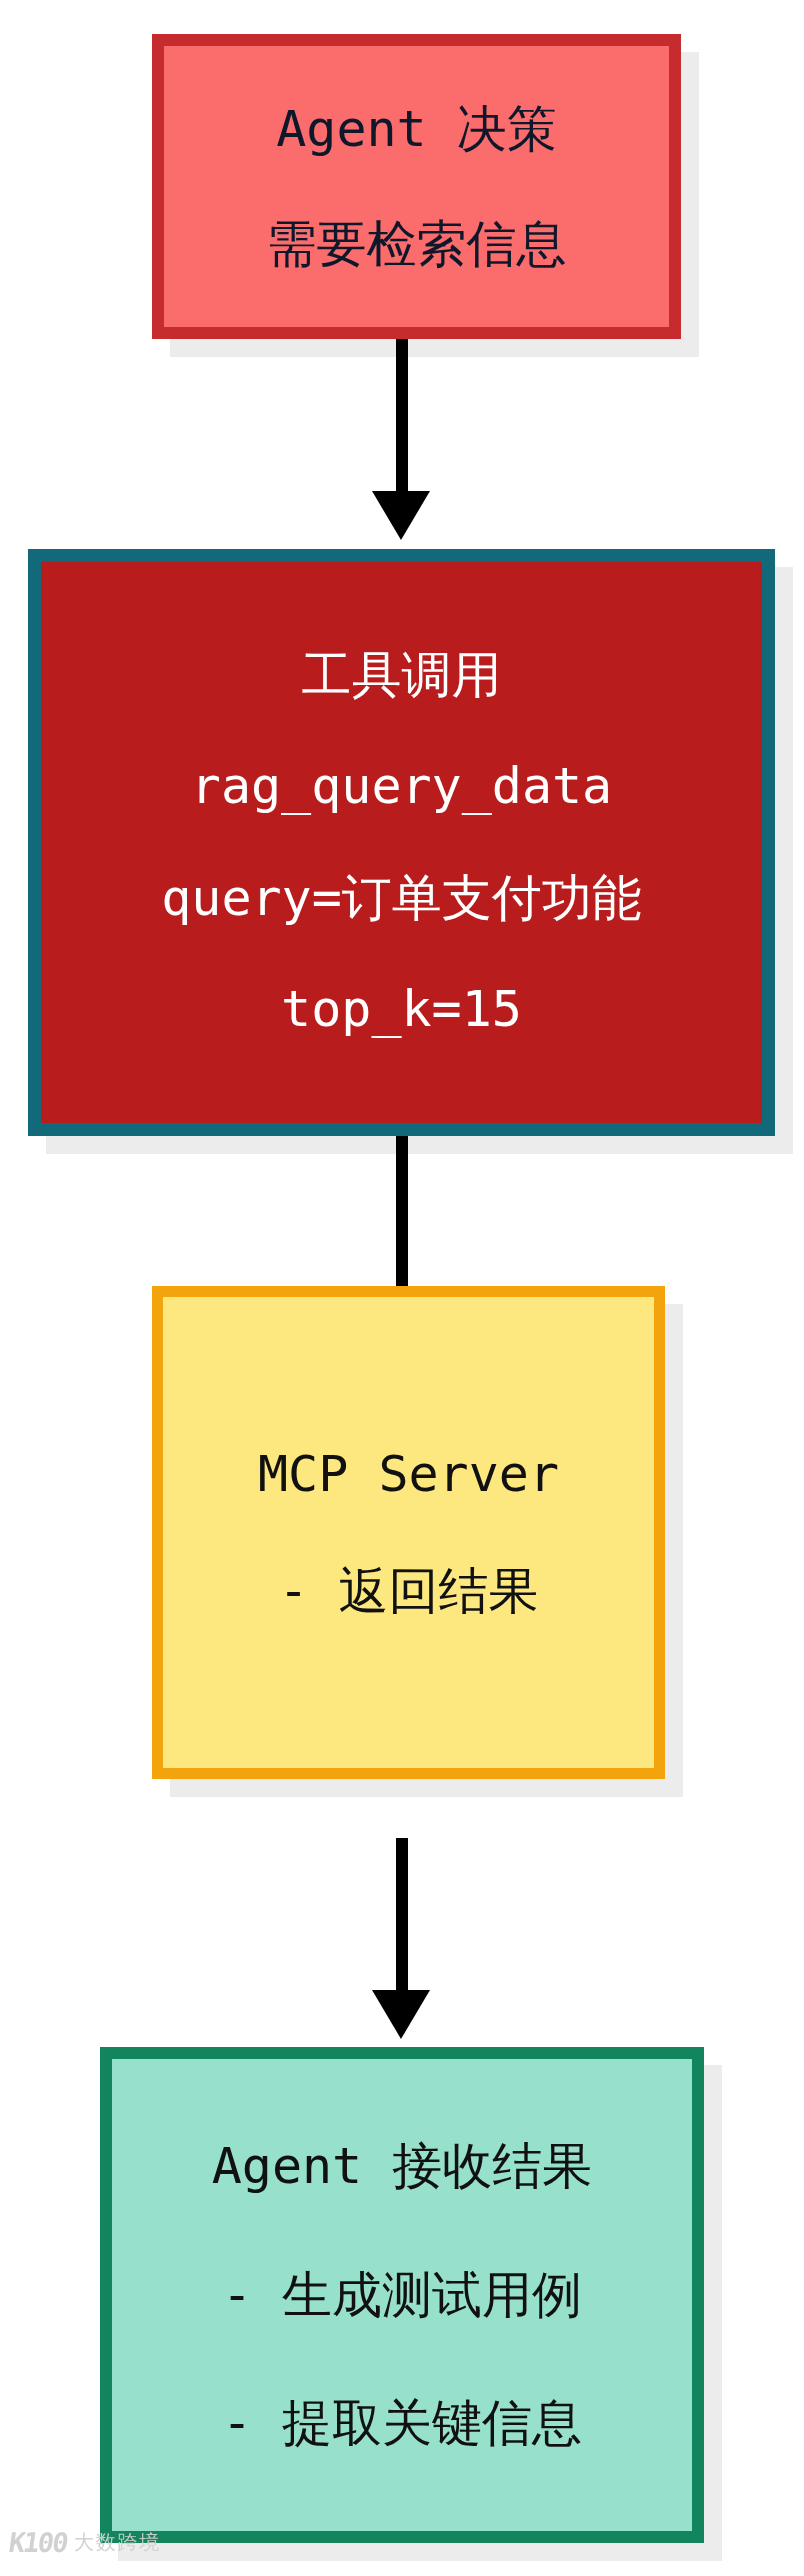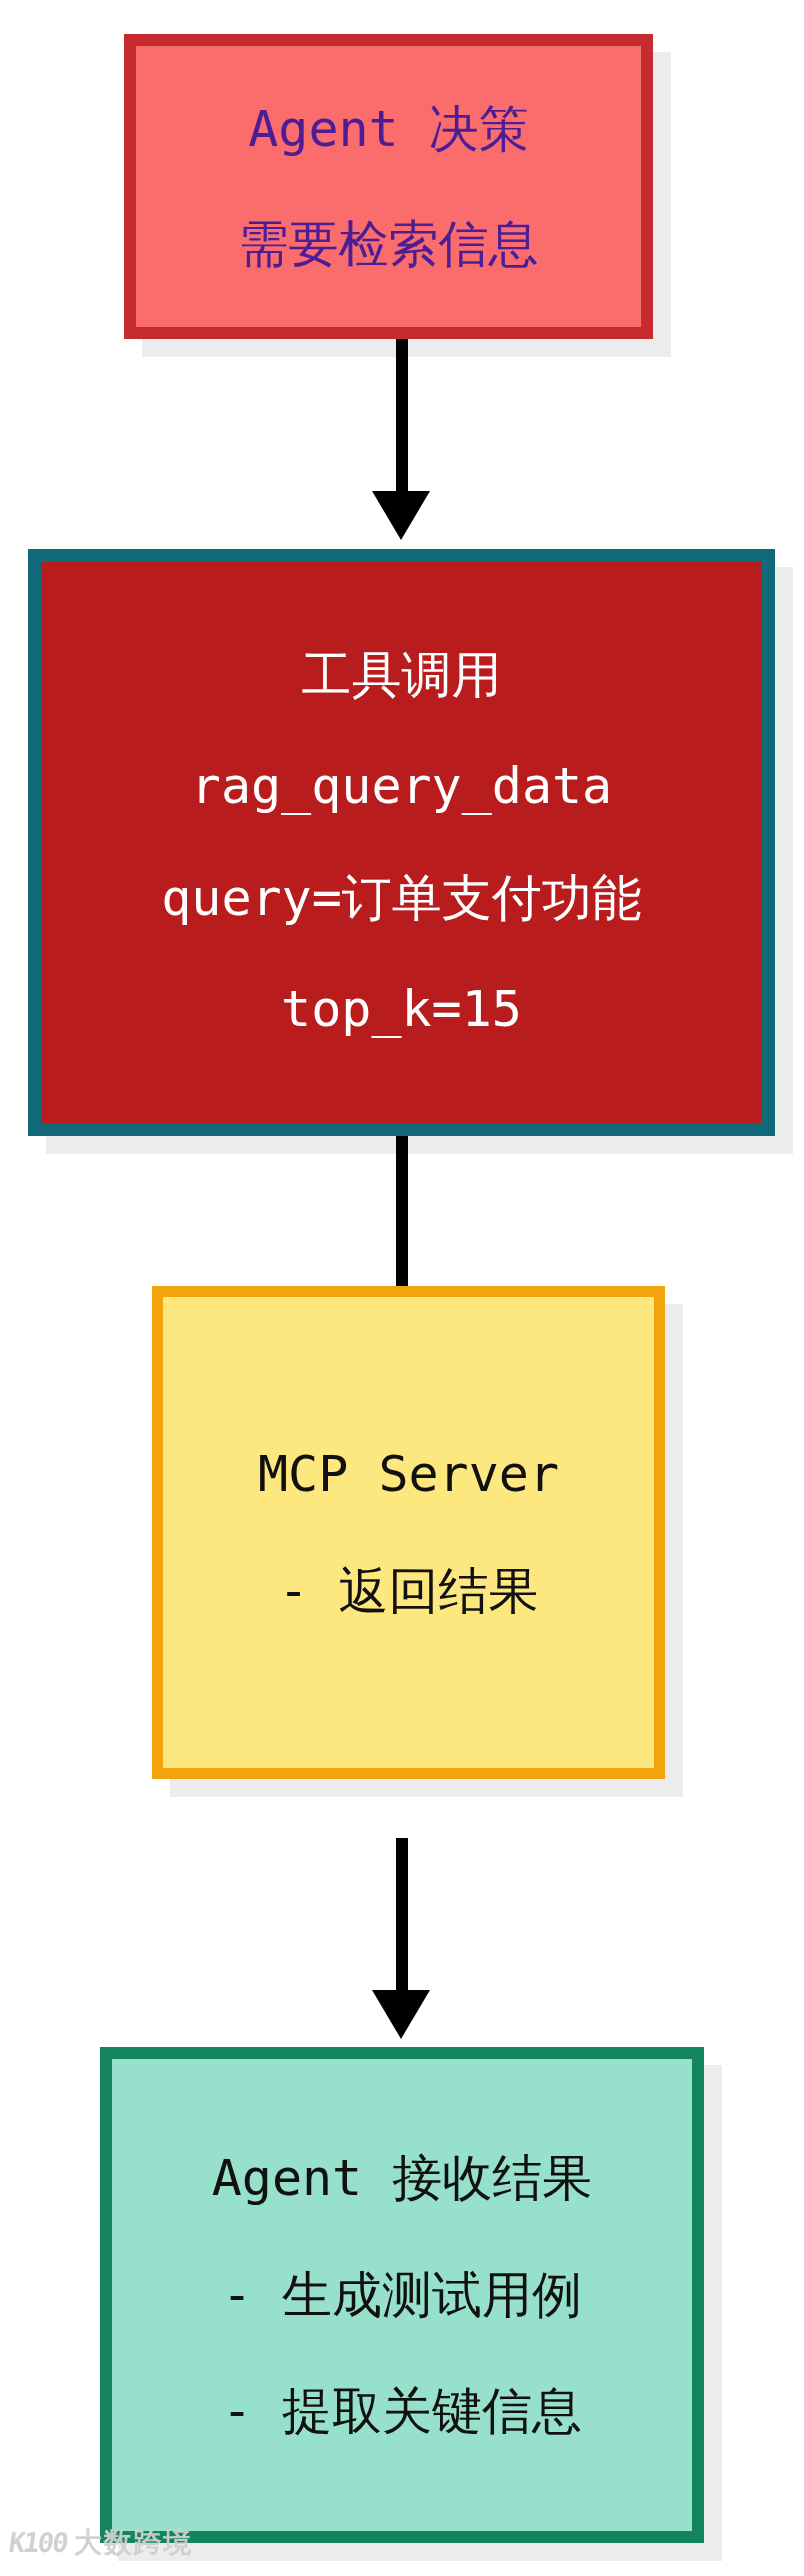--- a/index.html
+++ b/index.html
@@ -11,34 +11,34 @@
 
   .box{
     position:absolute;box-sizing:border-box;
     display:flex;flex-direction:column;justify-content:center;align-items:center;
     text-align:center;font-size:50px;
     box-shadow:18px 18px 0 #ececec;
   }
   .box .line{width:100%;}
 
   .box-red{
-    left:124px;top:34px;width:529px;height:305px;
-    background:#fb6d6d;border:12.5px solid #c62b2e;color:#4c1d95;line-height:2.3;
+    left:152px;top:34px;width:529px;height:305px;
+    background:#fb6d6d;border:12.5px solid #c62b2e;color:#0f172a;line-height:2.3;
   }
   .box-teal{
     left:28px;top:549px;width:747px;height:587px;
     background:#b91c1c;border:13.4px solid #116979;color:#ffffff;line-height:2.23;
   }
   .box-yellow{
     left:152px;top:1286px;width:513px;height:493px;
     background:#fde880;border:11.6px solid #f3a30c;color:#111111;line-height:2.33;
   }
   .box-mint{
     left:100px;top:2047px;width:604px;height:496px;
-    background:#97e1cc;border:12.5px solid #12855e;color:#111111;line-height:2.33;
+    background:#97e1cc;border:12.5px solid #12855e;color:#111111;line-height:2.33;gap:12px;
   }
 
   .arrow{position:absolute;width:0;height:0;}
   .arrow .shaft{
     position:absolute;left:396px;width:11.6px;background:#000000;
   }
   .arrow .head{
     position:absolute;left:372px;width:0;height:0;
     border-left:29px solid transparent;border-right:29px solid transparent;
     border-top:49px solid #000000;
@@ -52,21 +52,21 @@
 
   .watermark{
     position:absolute;left:9px;top:2523px;height:39px;
     display:flex;align-items:center;gap:7.1px;
     color:#cfcfcf;opacity:0.95;
   }
   .wm-logo{
     font-size:27px;font-weight:bold;letter-spacing:-1.8px;
     transform:skewX(-8deg);
   }
-  .wm-text{font-size:28px;font-weight:bold;letter-spacing:1.8px;}
+  .wm-text{font-size:20px;font-weight:normal;letter-spacing:1.8px;}
 </style>
 </head>
 <body>
 
 <div class="canvas">
 
   <div class="box box-red">
     <div class="line">Agent 决策</div>
     <div class="line">需要检索信息</div>
   </div>

